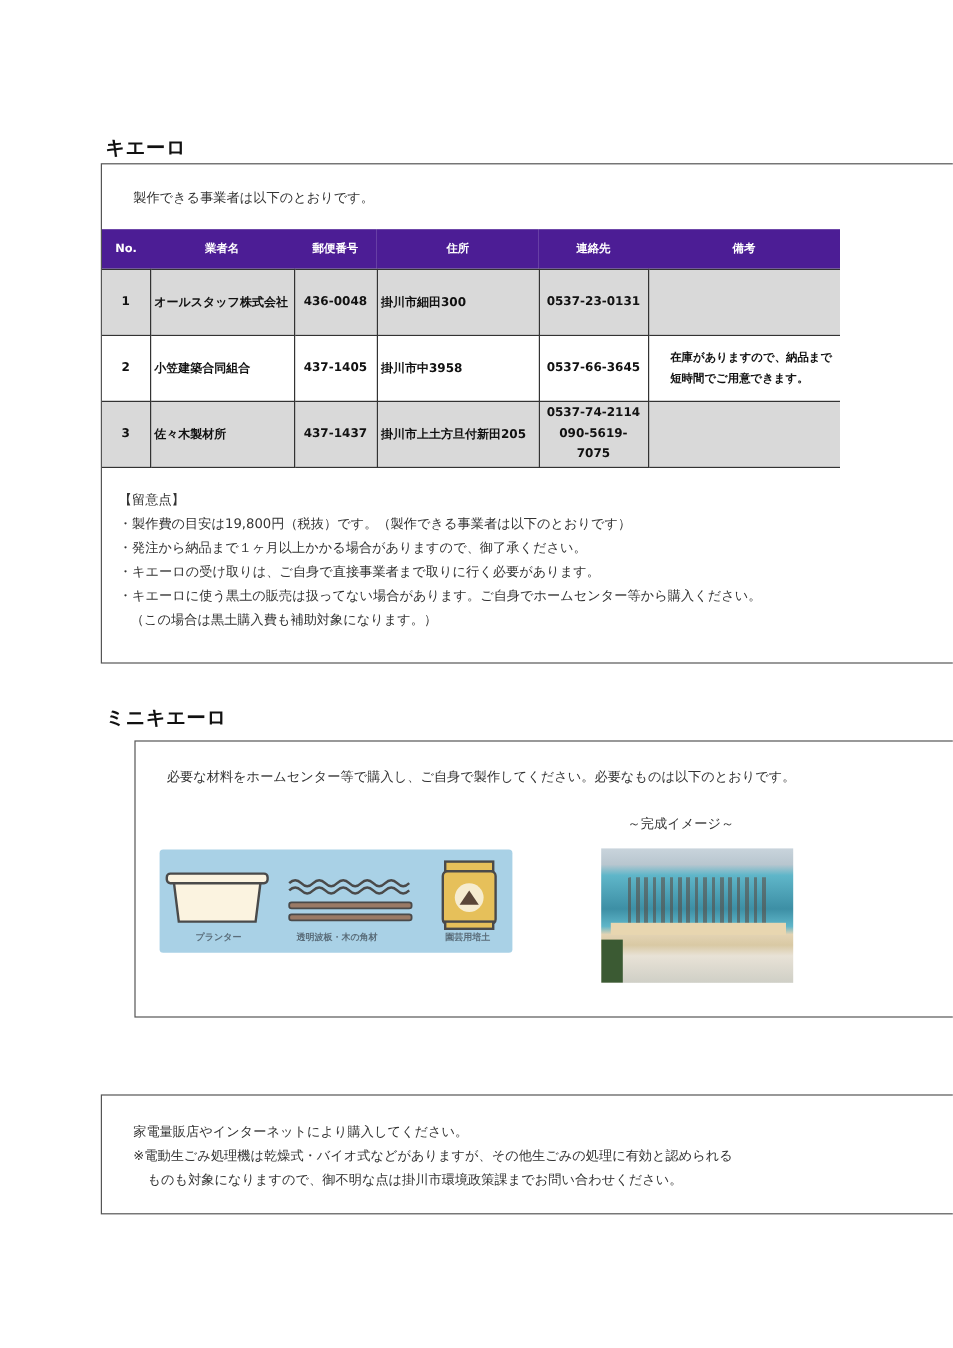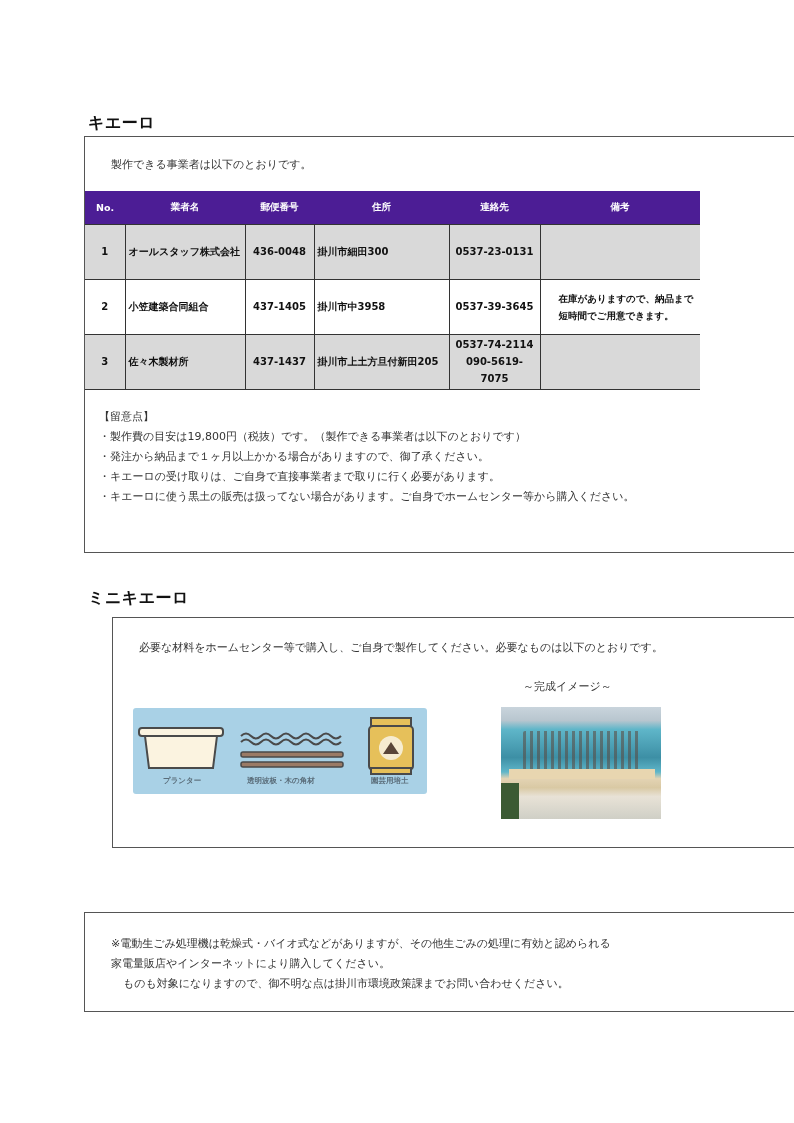--- a/index.html
+++ b/index.html
@@ -83,21 +83,21 @@
             <span class="contact-line">0537-23-0131</span>
           </td>
         <td class="note"></td>
       </tr>
       <tr class="plain">
         <td class="c">2</td>
         <td>小笠建築合同組合</td>
         <td class="c">437-1405</td>
         <td>掛川市中3958</td>
         <td class="c">
-            <span class="contact-line">0537-39-3645</span>
+            <span class="contact-line">0537-66-3645</span>
           </td>
         <td class="note">在庫がありますので、納品まで短時間でご用意できます。</td>
       </tr>
       <tr class="shaded">
         <td class="c">3</td>
         <td>佐々木製材所</td>
         <td class="c">437-1437</td>
         <td>掛川市上土方旦付新田205</td>
         <td class="c">
           <span class="contact-line">0537-74-2114</span>
@@ -107,20 +107,21 @@
       </tr>
     </tbody>
   </table>
 
   <div class="notes">
     <div>【留意点】</div>
     <div>・製作費の目安は19,800円（税抜）です。（製作できる事業者は以下のとおりです）</div>
     <div>・発注から納品まで１ヶ月以上かかる場合がありますので、御了承ください。</div>
     <div>・キエーロの受け取りは、ご自身で直接事業者まで取りに行く必要があります。</div>
     <div>・キエーロに使う黒土の販売は扱ってない場合があります。ご自身でホームセンター等から購入ください。</div>
+    <div class="indent">（この場合は黒土購入費も補助対象になります。）</div>
   </div>
 </div>
 
 <div class="section-title" id="title2">ミニキエーロ</div>
 <div class="box" id="box2">
   <div class="intro">必要な材料をホームセンター等で購入し、ご自身で製作してください。必要なものは以下のとおりです。</div>
   <div class="caption">～完成イメージ～</div>
 
   <div class="materials">
     <svg width="294" height="86" viewBox="0 0 294 86">
@@ -155,17 +156,17 @@
   <div class="photo">
     <div class="stripes"></div>
     <div class="rim"></div>
     <div class="plant"></div>
   </div>
 </div>
 
 <div class="section-title" id="title3">電動生ごみ処理機</div>
 <div class="box" id="box3">
   <div class="text">
+    <div>家電量販店やインターネットにより購入してください。</div>
     <div>※電動生ごみ処理機は乾燥式・バイオ式などがありますが、その他生ごみの処理に有効と認められる</div>
-    <div>家電量販店やインターネットにより購入してください。</div>
     <div class="indent">ものも対象になりますので、御不明な点は掛川市環境政策課までお問い合わせください。</div>
   </div>
 </div>
 
 </body></html>

